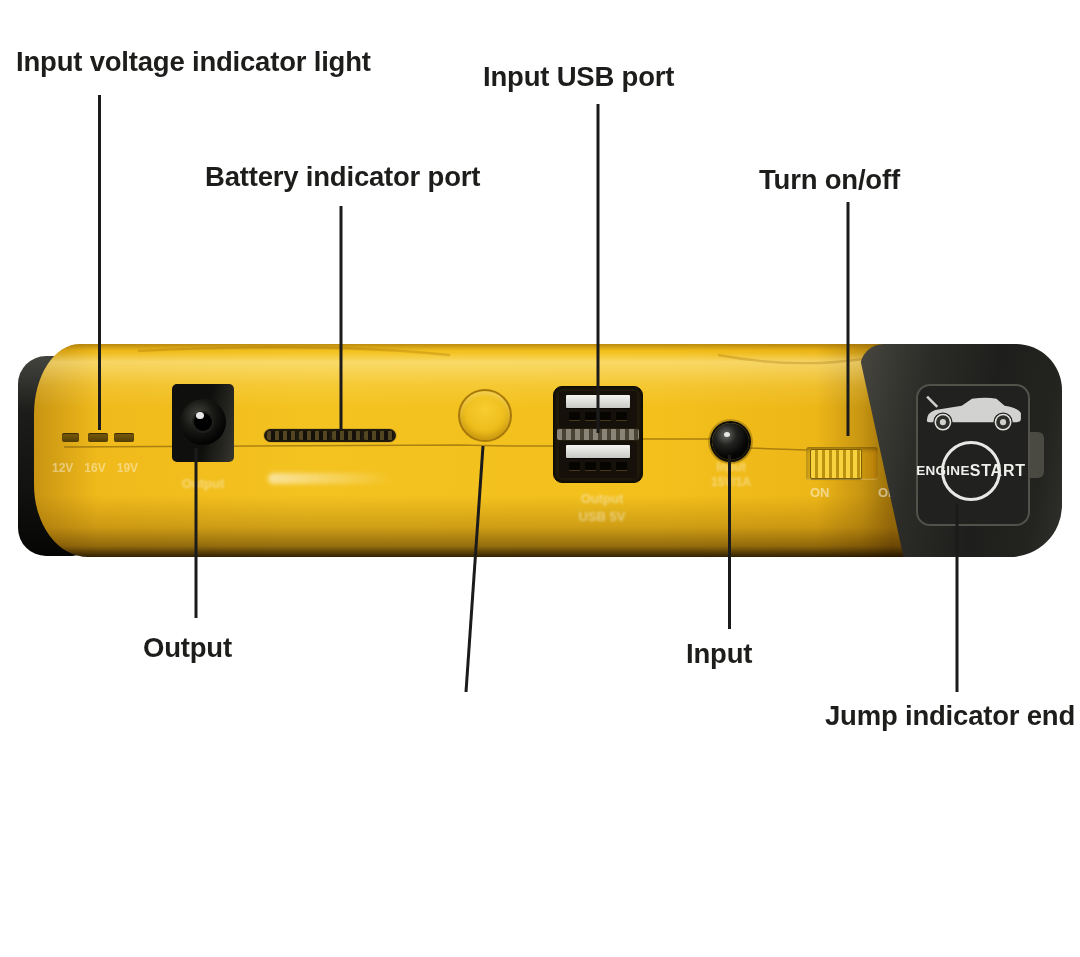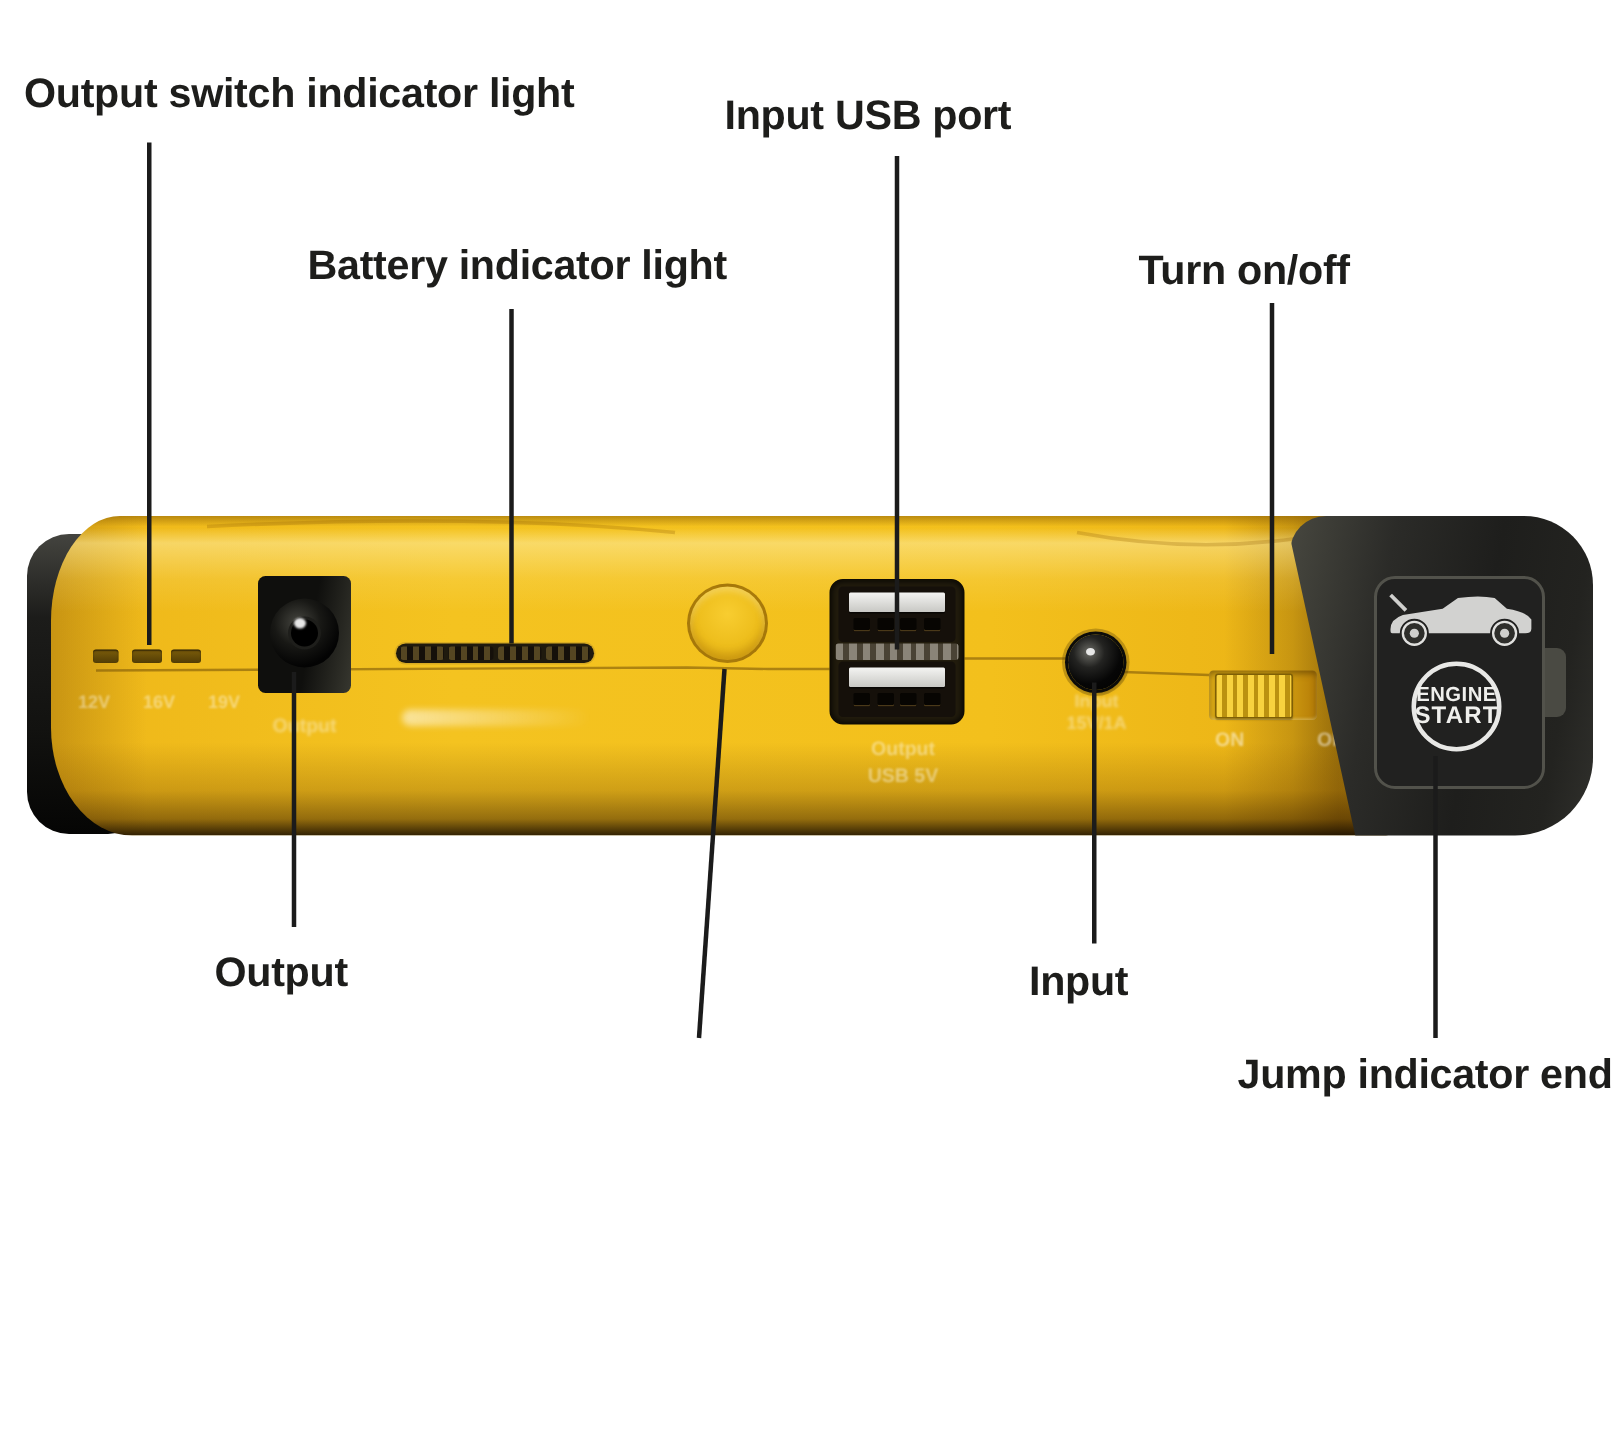--- a/index.html
+++ b/index.html
@@ -33,21 +33,21 @@
   }
   .body-lines{position:absolute;left:0;top:0;z-index:2;pointer-events:none;}
   
   .vled{
     position:absolute;top:89px;width:20px;height:9px;border-radius:2px;
     background:linear-gradient(180deg,#7c5d0b,#523d05);
     box-shadow:inset 0 1px 1px rgba(0,0,0,.55);z-index:3;
   }
   .vled.l1{left:44px;width:17px}.vled.l2{left:70px}.vled.l3{left:96px}
   .vprints{
-    position:absolute;left:34px;top:117px;width:106px;display:flex;gap:22px;z-index:3;
+    position:absolute;left:34px;top:117px;width:106px;display:flex;gap:11px;z-index:3;
     font-size:12px;font-weight:700;color:rgba(255,255,255,.42);filter:blur(.7px);
   }
   
   .dcjack{
     position:absolute;left:154px;top:40px;width:62px;height:78px;border-radius:5px;
     background:linear-gradient(100deg,#0f0f0d 55%,#37372f);z-index:3;
   }
   .barrel{
     position:absolute;left:8px;top:15px;width:46px;height:46px;border-radius:50%;
     background:radial-gradient(circle at 40% 35%, #45453f 0%, #181815 38%, #030303 72%);
@@ -141,33 +141,33 @@
   }
   .module .tab{position:absolute;right:18px;top:88px;width:20px;height:46px;border-radius:6px;background:#4a4a43;}
   .panel{
     position:absolute;left:56px;top:40px;width:114px;height:142px;border-radius:14px;
     background:#212120;border:2px solid #52524b;box-sizing:border-box;
   }
   .car{position:absolute;left:5px;top:7px;}
   .engine-circle{
     position:absolute;left:23px;top:55px;width:60px;height:60px;border-radius:50%;
     border:3px solid #e8e8e6;box-sizing:border-box;
-    display:flex;flex-direction:column;align-items:center;justify-content:center;
+    display:flex;flex-direction:row;align-items:center;justify-content:center;
     color:#efefec;font-weight:700;line-height:1.02;
   }
   .engine-circle .t1{font-size:13.5px;letter-spacing:.3px;}
   .engine-circle .t2{font-size:16px;letter-spacing:.8px;}
 </style>
 </head>
 <body>
 
 <div class="page">
 
-  <div class="lbl" style="left:16px;top:46px">Output switch indicator light</div>
-  <div class="lbl" style="left:205px;top:161px">Battery indicator light</div>
+  <div class="lbl" style="left:16px;top:46px">Input voltage indicator light</div>
+  <div class="lbl" style="left:205px;top:161px">Battery indicator port</div>
   <div class="lbl" style="left:483px;top:61px">Input USB port</div>
   <div class="lbl" style="left:759px;top:164px">Turn on/off</div>
 
   <div class="lbl" style="left:143px;top:632px">Output</div>
   <div class="lbl" style="left:686px;top:638px">Input</div>
   <div class="lbl" style="left:825px;top:700px">Jump indicator end</div>
 
   <div class="device">
     <div class="left-cap"></div>
 

